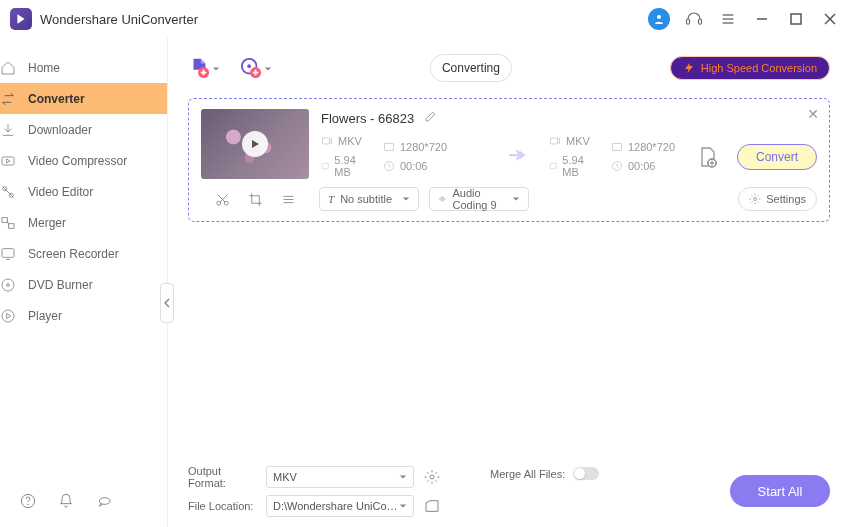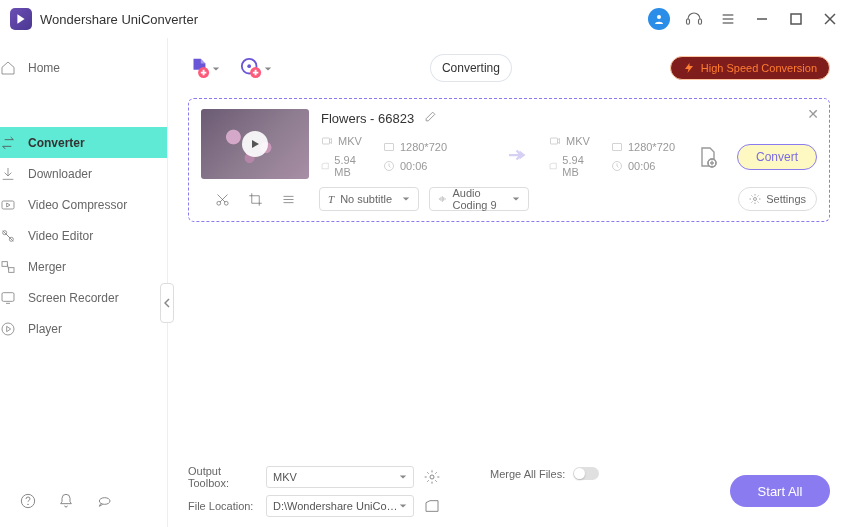--- a/index.html
+++ b/index.html
@@ -10,38 +10,38 @@
 .logo svg { fill: #fff; }
 .app-title { font-size: 13px; color: #333; flex: 1; }
 .tb-icons { display: flex; align-items: center; gap: 14px; }
 .tb-icon { width: 20px; height: 20px; display: flex; align-items: center; justify-content: center; cursor: pointer; }
 .avatar { width: 22px; height: 22px; border-radius: 50%; background: #2a8de8; display: flex; align-items: center; justify-content: center; color: #fff; font-size: 12px; }
 .win-ctrl { width: 14px; height: 14px; stroke: #555; stroke-width: 1.5; fill: none; }
 
 .main { display: flex; height: 489px; }
 .sidebar { width: 168px; border-right: 1px solid #eee; display: flex; flex-direction: column; padding-top: 14px; }
 .side-item { height: 31px; display: flex; align-items: center; font-size: 12px; color: #666; cursor: pointer; gap: 12px; }
-.side-item.active { background: #5eead4; color: #333; font-weight: 600; margin-top: 44px; }
+.side-item.active { background: #fdba74; color: #333; font-weight: 600; }
 .side-item svg { width: 16px; height: 16px; stroke: #888; stroke-width: 1.3; fill: none; }
 .side-item.active svg { stroke: #555; }
 .side-spacer { flex: 1; }
 .side-footer { display: flex; gap: 22px; padding: 0 20px 14px; }
 
 .content { flex: 1; position: relative; display: flex; flex-direction: column; }
 .collapse-tab { position: absolute; left: -8px; top: 245px; width: 14px; height: 40px; background: #fff; border: 1px solid #ddd; border-radius: 4px; display: flex; align-items: center; justify-content: center; cursor: pointer; }
 
 .toolbar { height: 48px; display: flex; align-items: center; padding: 0 20px; gap: 6px; margin-top: 6px; }
 .tool-btn { display: flex; align-items: center; cursor: pointer; }
 .tool-btn .caret { margin-left: 2px; }
 .addfile-icon svg, .addmedia-icon svg { width: 22px; height: 22px; }
 .tabs-center { flex: 1; display: flex; justify-content: center; }
 .tabs { display: flex; background: #000000; border-radius: 14px; height: 26px; }
 .tab { width: 80px; height: 26px; display: flex; align-items: center; justify-content: center; font-size: 12px; color: #666; cursor: pointer; border-radius: 14px; }
 .tab.active { background: #fff; color: #333; box-shadow: 0 0 0 1px #e1e4eb; }
-.hsc { display: flex; align-items: center; gap: 6px; background: #7f1d1d; border: 1px solid #ffc9a6; border-radius: 13px; height: 24px; padding: 0 12px; font-size: 11px; color: #ff7d30; cursor: pointer; }
+.hsc { display: flex; align-items: center; gap: 6px; background: #4c1d95; border: 1px solid #ffc9a6; border-radius: 13px; height: 24px; padding: 0 12px; font-size: 11px; color: #ff7d30; cursor: pointer; }
 
 .file-card { margin: 6px 20px 0; border: 1px dashed #8a7cf0; border-radius: 6px; padding: 10px 12px; position: relative; }
 .card-close { position: absolute; top: 7px; right: 10px; cursor: pointer; color: #999; font-size: 14px; }
 .card-row1 { display: flex; gap: 12px; }
 .thumb { width: 108px; height: 70px; background: linear-gradient(135deg, #6b5b73, #8b7a8e, #a88fa5); border-radius: 3px; position: relative; display: flex; align-items: center; justify-content: center; }
 .thumb::before { content:""; position:absolute; inset:0; background: radial-gradient(circle at 30% 40%, #d4a8c8 8%, transparent 9%), radial-gradient(circle at 60% 55%, #c998b9 7%, transparent 8%), radial-gradient(circle at 45% 70%, #b586a7 6%, transparent 7%); border-radius:3px; }
 .play-ov { width: 26px; height: 26px; background: rgba(255,255,255,0.9); border-radius: 50%; display: flex; align-items: center; justify-content: center; position: relative; z-index: 1; }
 .fileinfo { flex: 1; }
 .fname-row { display: flex; align-items: center; gap: 10px; margin-bottom: 8px; }
 .fname { font-size: 13px; color: #333; }
@@ -173,20 +173,27 @@
     <div class="side-item">
         <svg viewBox="0 0 24 24">
           <rect x="3" y="4" width="18" height="13" rx="2"></rect>
           <path d="M9 20 H15"></path>
         </svg>
         <span>Screen Recorder</span>
       </div>
     <div class="side-item">
         <svg viewBox="0 0 24 24">
           <circle cx="12" cy="12" r="9"></circle>
+          <circle cx="12" cy="12" r="2"></circle>
+        </svg>
+        <span>DVD Burner</span>
+      </div>
+    <div class="side-item">
+        <svg viewBox="0 0 24 24">
+          <circle cx="12" cy="12" r="9"></circle>
           <path d="M10 8 L16 12 L10 16 Z"></path>
         </svg>
         <span>Player</span>
       </div>
     <div class="side-spacer"></div>
     <div class="side-footer">
       <div><svg width="16" height="16" viewBox="0 0 24 24" fill="none" stroke="#888" stroke-width="1.5">
             <circle cx="12" cy="12" r="10"></circle>
             <path d="M9 9 a3 3 0 0 1 6 0 c0 2 -3 2 -3 4"></path>
             <circle cx="12" cy="17" r="0.5" fill="#888"></circle>
@@ -380,21 +387,21 @@
               <path d="M12 2 V5 M12 19 V22 M4 12 H1 M23 12 H20 M5 5 L7 7 M17 17 L19 19 M19 5 L17 7 M7 17 L5 19"></path>
             </svg>
             <span>Settings</span>
           </div>
       </div>
     </div>
 
     <div class="bottombar">
       <div class="bb-left">
         <div class="bb-row">
-          <label>Output Toolbox:</label>
+          <label>Output Format:</label>
           <div class="bb-select">
               <span>MKV</span>
               <span class="dd-caret"><svg viewBox="0 0 10 10">
                   <path d="M1 3 L5 7 L9 3 Z"></path>
                 </svg></span>
             </div>
           <div class="bb-icon"><svg viewBox="0 0 24 24" width="16" height="16" fill="none" stroke="#888" stroke-width="1.5">
                 <circle cx="12" cy="12" r="3"></circle>
                 <path d="M12 2 V5 M12 19 V22 M4 12 H1 M23 12 H20 M5 5 L7 7 M17 17 L19 19 M19 5 L17 7 M7 17 L5 19"></path>
               </svg></div>

